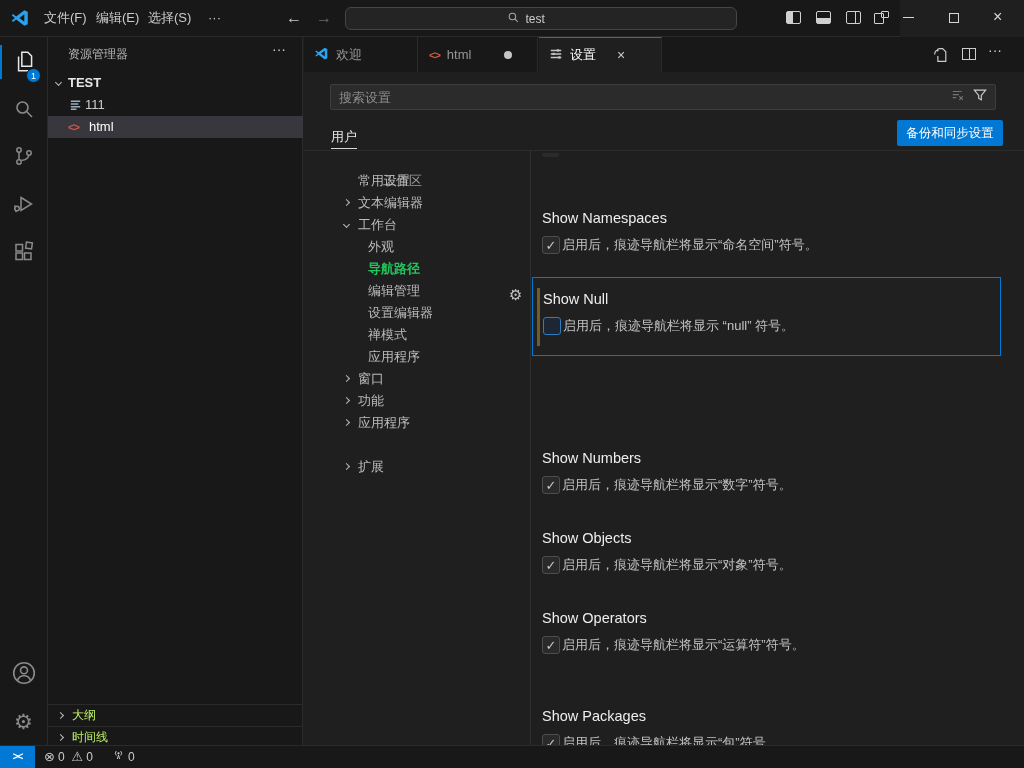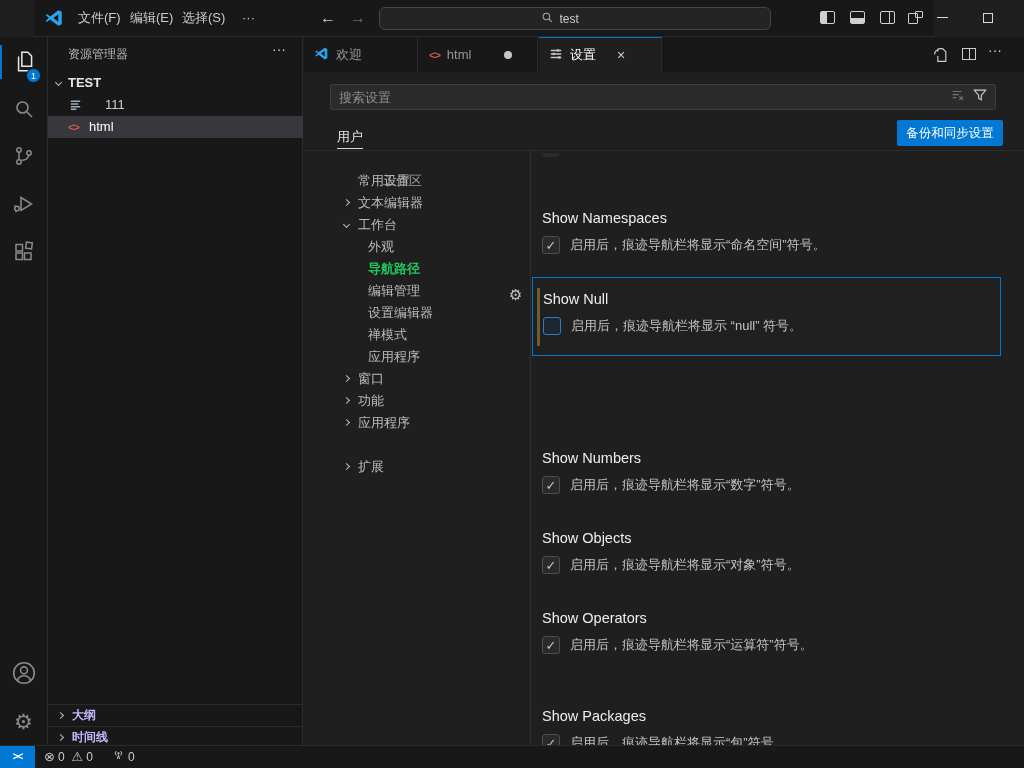--- a/index.html
+++ b/index.html
@@ -2,21 +2,21 @@
 <html><head>
 <meta charset="utf-8">
 <style>
   * { margin:0; padding:0; box-sizing:border-box; }
   html,body { width:1024px; height:768px; overflow:hidden; background:#1f1f1f;
     font-family:"Liberation Sans","DejaVu Sans",sans-serif; color:#cccccc; }
   .abs { position:absolute; }
 
   
   #titlebar { position:absolute; left:0; top:0; width:900px; height:37px;
-    background:#181818; border-bottom:1px solid #2b2b2b;margin-left:34px; }
+    background:#181818; border-bottom:1px solid #2b2b2b; }
   .menu-item { position:absolute; top:0; height:36px; line-height:36px; font-size:13px;
     color:#cccccc; padding:0 8px; }
   #cmd-center { position:absolute; left:345px; top:7px; width:392px; height:23px;
     background:#242424; border:1px solid #454545; border-radius:6px;
     display:flex; align-items:center; justify-content:center; gap:6px; }
   #cmd-center input { background:transparent; border:none; outline:none; color:#cccccc;
     font-size:12px; width:50px; font-family:inherit; }
   .win-icon { position:absolute; top:11px; width:15px; height:13px;
     border:1.2px solid #d0d0d0; border-radius:2px; }
   .lay-left::before { content:''; position:absolute; left:0; top:0; bottom:0; width:6px; background:#d0d0d0; }
@@ -42,21 +42,21 @@
   #sidebar { position:absolute; left:48px; top:37px; width:255px; height:708px;
     background:#181818; border-right:1px solid #2b2b2b; }
   #sb-title { position:absolute; left:20px; top:9px; font-size:12px; color:#b8b8b8; }
   .tree-row { position:absolute; left:0; width:255px; height:22px; line-height:22px; font-size:13px; }
   .tree-row.selected { background:#37373d; color:#ffffff; }
   .chev { display:inline-block; width:5px; height:5px;
     border-right:1.3px solid #bbbbbb; border-bottom:1.3px solid #bbbbbb; }
   .chev.right { transform:rotate(-45deg); }
   .chev.down  { transform:rotate(45deg); }
   .panel-row { position:absolute; left:0; width:255px; height:38px; line-height:20px;
-    border-top:1px solid #2b2b2b; font-size:12px; font-weight:bold; color:#c4b5fd; }
+    border-top:1px solid #2b2b2b; font-size:12px; font-weight:normal; color:#bef264; }
 
   
   #editor { position:absolute; left:304px; top:37px; width:720px; height:708px; background:#1f1f1f; }
   #tabbar { position:absolute; left:0; top:0; width:720px; height:35px; background:#181818; }
   .tab { position:absolute; top:0; height:35px; display:flex; align-items:center; gap:7px;
     padding:0 10px; font-size:13px; color:#969696; border-right:1px solid #2b2b2b; background:#181818; }
   .tab.active { background:#1f1f1f; color:#ffffff; border-top:1px solid #0078d4; }
   .dirty-dot { width:8px; height:8px; border-radius:50%; background:#c5c5c5; }
   .tab-close { color:#cccccc; font-size:14px; margin-left:14px; }
   .code-glyph { font-weight:bold; font-size:11px; letter-spacing:-1px; color:#cc5b45; }
@@ -81,21 +81,21 @@
   .toc-row .chev { position:absolute; left:40px; top:8px; }
   .toc-label.lvl0 { position:absolute; left:54px; }
   .toc-label.lvl1 { position:absolute; left:64px; }
   .toc-row.selected { color:#22c55e; font-weight:bold; }
 
   
   #settings-list { position:absolute; left:226px; top:113px; width:494px; height:595px;
     border-left:1px solid #2f2f30; overflow:hidden; }
   .set-row { position:absolute; left:0; width:480px; height:80px; }
   .set-title { position:absolute; left:11px; top:14px; font-size:14.5px; font-weight:normal; color:#eeeeee; }
-  .set-desc { position:absolute; left:11px; top:40px; display:flex; align-items:center; gap:10px; }
+  .set-desc { position:absolute; left:11px; top:40px; display:flex; align-items:center; gap:2px; }
   .desc-text { font-size:13px; color:#c3c3c3; }
   .cb { width:18px; height:18px; border-radius:3px; display:inline-flex;
     align-items:center; justify-content:center; }
   .cb.checked { background:#2a2a2a; border:1px solid #4d4d4d; }
   .cb.checked::after { content:"\2713"; color:#c8c8c8; font-size:13px; }
   .cb.unchecked { background:#1d2633; border:1px solid #2e7cc3; }
   .set-row.focused { left:1px; width:469px; height:79px; border:1px solid #0078d4; background:#202020; }
   .set-row.focused .set-title { left:10px; top:13px; }
   .set-row.focused .set-desc { left:10px; top:39px; }
   .mod-bar { position:absolute; left:4px; top:10px; width:3px; height:58px; background:#6e5c2b; }
@@ -216,21 +216,21 @@
 
   <div class="tree-row" style="top:35px;font-weight:bold;color:#e7e7e7">
     <span class="chev down" style="margin:0 7px 2px 8px"></span><span>TEST</span>
   </div>
   <div class="tree-row" style="top:57px">
     <span class="abs" style="left:20px;top:3px">
       <svg width="15" height="15" viewBox="0 0 16 16" stroke="#9ab0bd" stroke-width="1.6">
           <path d="M3 4.5h10M3 7.5h8M3 10.5h10M3 13h6" fill="none"></path>
         </svg>
     </span>
-    <span style="margin-left:57px">111</span>
+    <span style="margin-left:37px">111</span>
   </div>
   <div class="tree-row selected" style="top:79px">
     <span class="abs code-glyph" style="left:20px">&lt;&gt;</span>
     <span style="margin-left:41px">html</span>
   </div>
 
   <div class="panel-row" style="top:667px">
     <span class="chev right" style="margin:0 9px 1px 10px"></span><span>大纲</span>
   </div>
   <div class="panel-row" style="top:689px">
@@ -286,21 +286,21 @@
           <path d="M2 4h10M2 7.5h7M2 11h4"></path>
           <path d="M9.5 9.5l4 4M13.5 9.5l-4 4"></path>
         </svg>
     </span>
     <span style="margin-right:8px">
       <svg width="14" height="14" viewBox="0 0 16 16" stroke="#cccccc" stroke-width="1.3" fill="none">
           <path d="M1.5 2.5h13L9.5 8.5v5l-3-1.5v-3.5z"></path>
         </svg>
     </span>
   </div>
-  <span class="scope-tab active" style="left:33px">用户</span>
+  <span class="scope-tab active" style="left:27px">用户</span>
   <span class="scope-tab inactive" style="left:79px">工作区</span>
   <button id="sync-btn">备份和同步设置</button>
   <div id="header-sep"></div>
 
   <div class="toc-row" style="top:133px">
       <span class="toc-label lvl0">常用设置</span>
     </div>
   <div class="toc-row" style="top:155px">
       <span class="chev right"></span>
       <span class="toc-label lvl0">文本编辑器</span>

